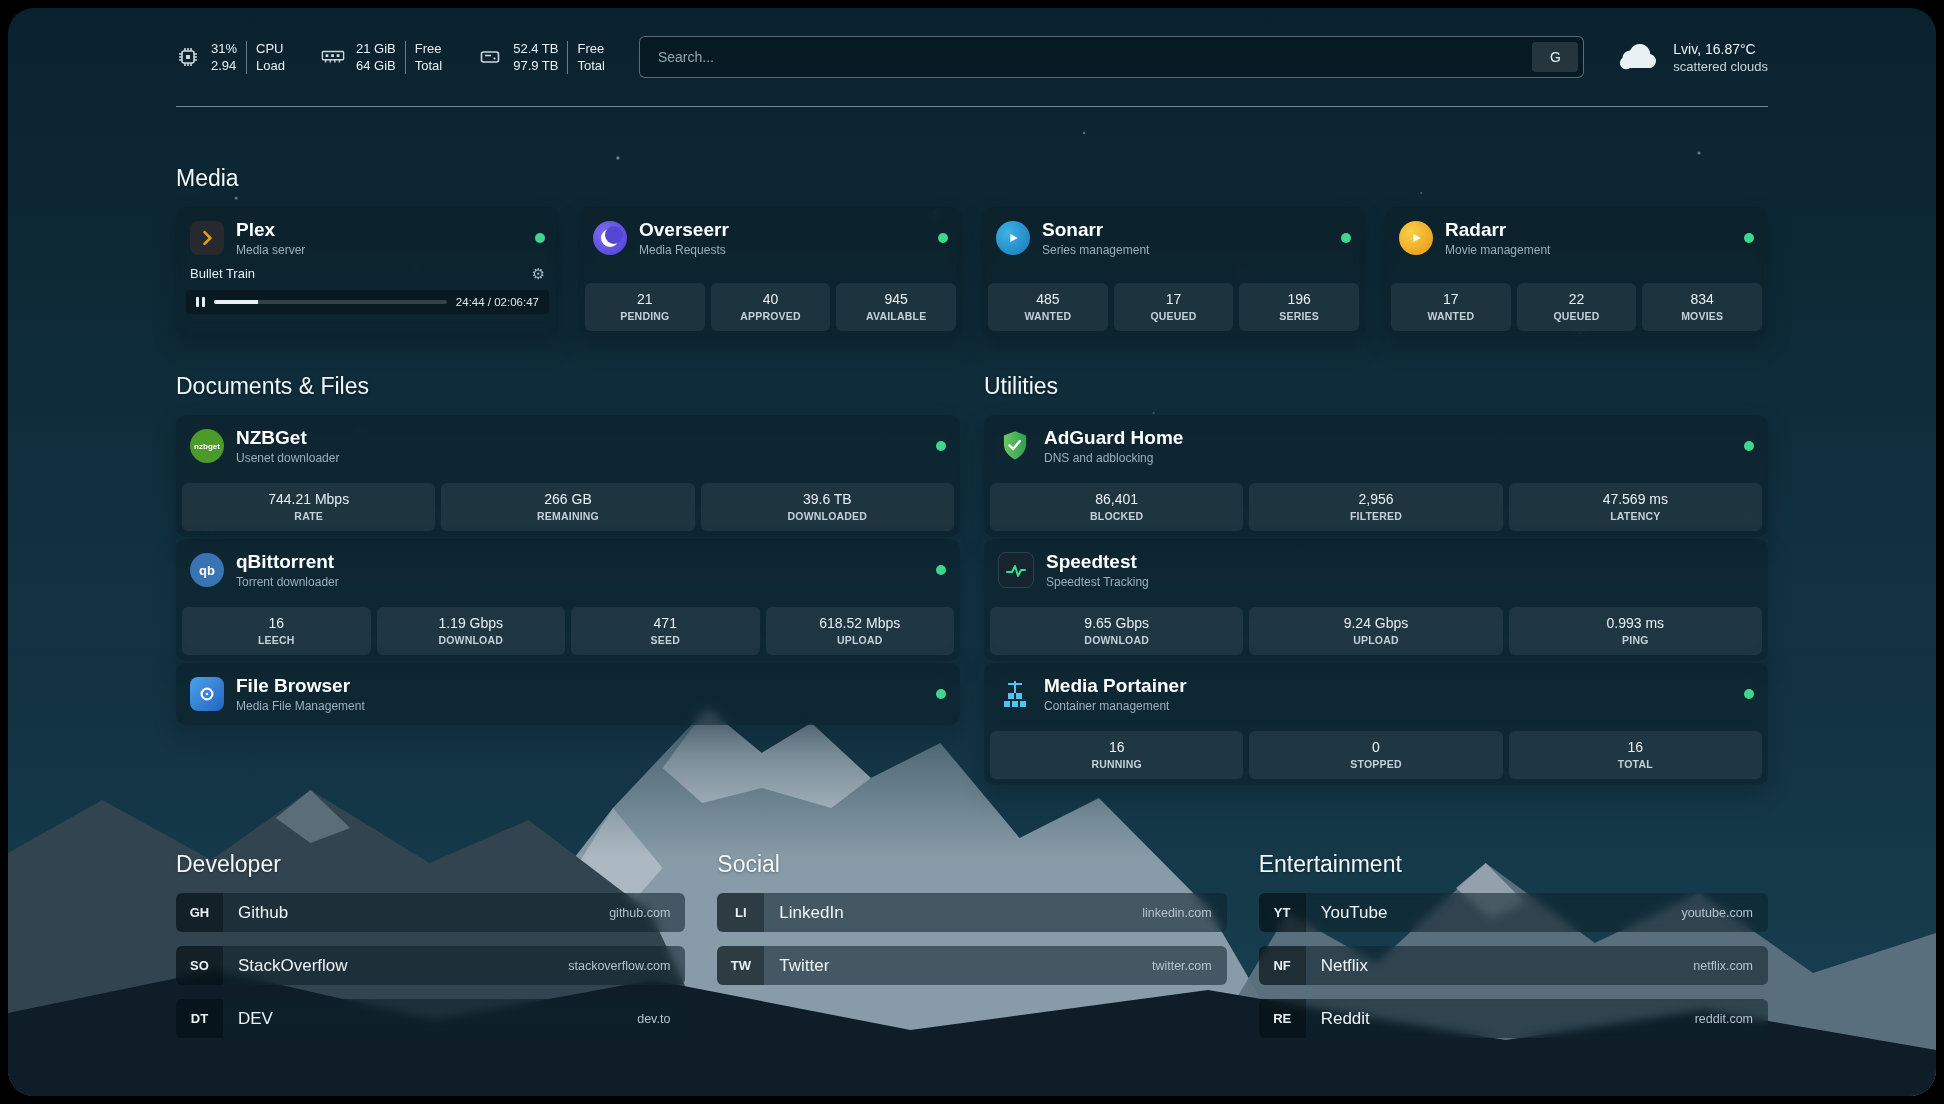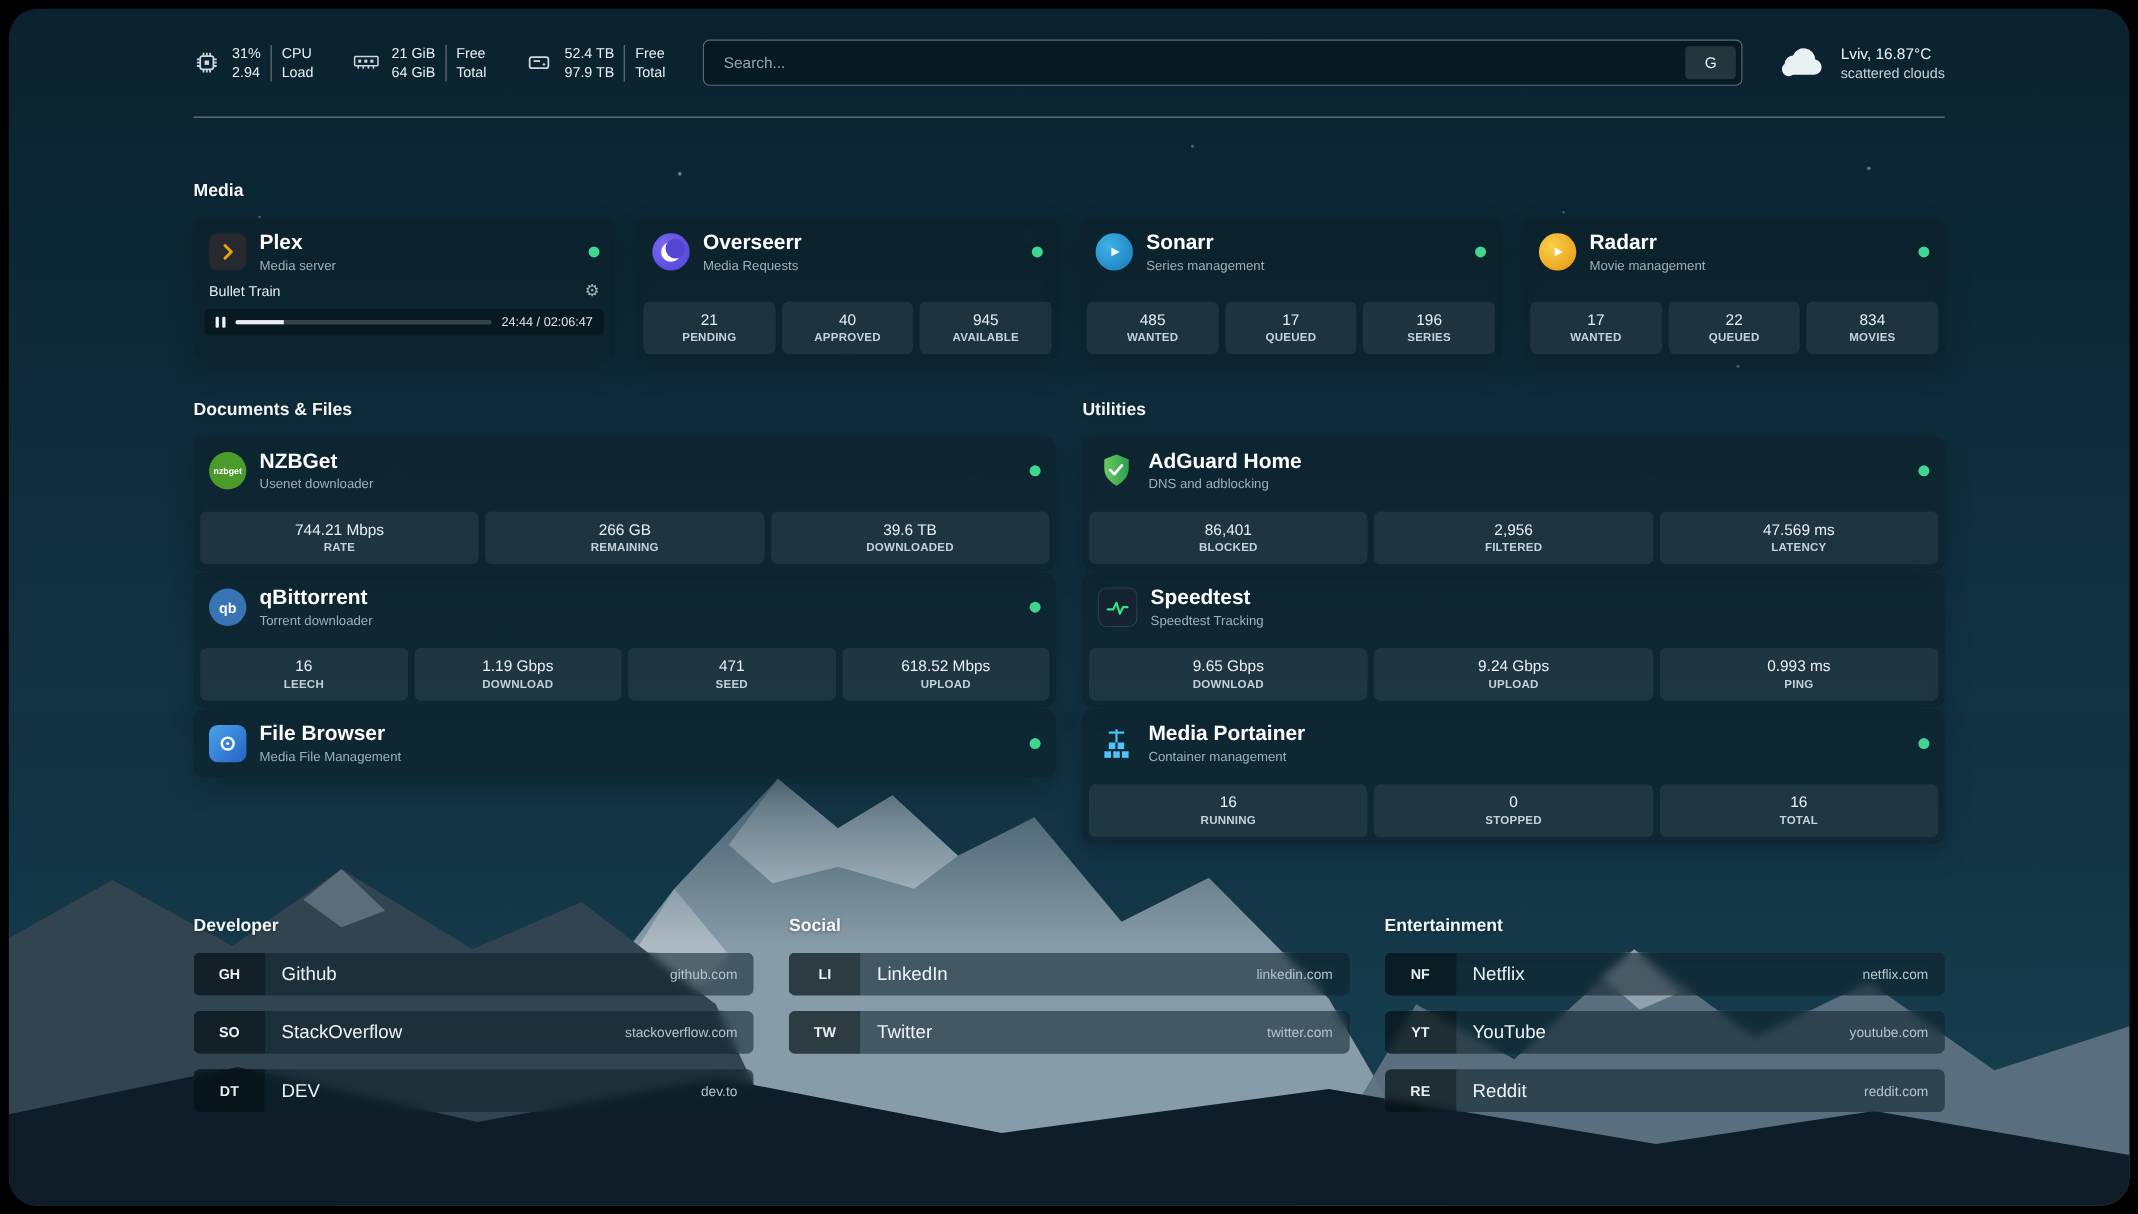--- a/index.html
+++ b/index.html
@@ -30,21 +30,21 @@
     color:#e8eef2;font-size:14px;cursor:pointer;flex:none;}
 
   .weather{display:flex;align-items:center;gap:13px;color:#eef3f6;flex:none;}
   .cloud-icon{width:42px;height:30px;flex:none;}
   .w-loc{font-size:14px;line-height:18px;}
   .w-cond{font-size:13px;color:#c7d4db;line-height:17px;}
 
   .divider{height:1px;background:rgba(203,219,228,.55);margin-top:28px;}
 
   
-  .section-title{font-size:16px;font-weight:700;color:#f3f7f9;margin:0 0 15px;
+  .section-title{font-size:23px;font-weight:400;color:#f3f7f9;margin:0 0 15px;
     text-shadow:0 1px 3px rgba(0,0,0,.35);}
   .media-section{margin-top:58px;}
   .media-grid{display:grid;grid-template-columns:repeat(4,1fr);gap:20px;}
 
   .card{background:rgba(12,32,42,.58);border-radius:10px;box-shadow:0 10px 24px rgba(0,0,0,.18);
     backdrop-filter:blur(5px);}
   .service{display:flex;flex-direction:column;cursor:pointer;}
   .media-grid .service{height:130px;}
   .card-head{display:flex;align-items:center;gap:12px;padding:12px 14px;}
   .svc-icon{width:34px;height:34px;flex:none;border-radius:50%;display:flex;align-items:center;
@@ -73,21 +73,21 @@
   .ptime{font-size:11.5px;color:#dfe7ec;white-space:nowrap;}
 
   .mid-grid{display:grid;grid-template-columns:1fr 1fr;gap:24px;margin-top:36px;align-items:start;}
   .col-cards{display:flex;flex-direction:column;gap:2px;}
 
   
   .bm-grid{display:grid;grid-template-columns:repeat(3,1fr);gap:32px;margin-top:66px;padding-bottom:40px;}
   .bm-rows{display:flex;flex-direction:column;gap:14px;}
   .bm-row{display:flex;align-items:center;height:39px;background:rgba(12,32,42,.55);border-radius:6px;
     overflow:hidden;backdrop-filter:blur(4px);cursor:pointer;}
-  .bm-abbr{width:65px;align-self:stretch;background:rgba(0,0,0,.32);display:flex;align-items:center;
+  .bm-abbr{width:47px;align-self:stretch;background:rgba(0,0,0,.32);display:flex;align-items:center;
     justify-content:center;color:#e9eff3;font-size:13px;font-weight:600;flex:none;}
   .bm-name{flex:1;margin-left:15px;font-size:17px;color:#eef3f6;white-space:nowrap;}
   .bm-domain{margin-right:15px;font-size:12.5px;color:#b4c3cc;white-space:nowrap;}
 
   
   .logo-text{color:#fff;font-weight:700;}
 </style>
 </head>
 <body>
 
@@ -577,30 +577,30 @@
             <span class="bm-name">Twitter</span>
             <span class="bm-domain">twitter.com</span>
           </div>
         </div>
       </section>
 
       <section>
         <h2 class="section-title">Entertainment</h2>
         <div class="bm-rows">
           <div class="bm-row">
+            <span class="bm-abbr">YT</span>
+            <span class="bm-name">YouTube</span>
+            <span class="bm-domain">youtube.com</span>
+          </div>
+          <div class="bm-row">
             <span class="bm-abbr">NF</span>
             <span class="bm-name">Netflix</span>
             <span class="bm-domain">netflix.com</span>
           </div>
           <div class="bm-row">
-            <span class="bm-abbr">YT</span>
-            <span class="bm-name">YouTube</span>
-            <span class="bm-domain">youtube.com</span>
-          </div>
-          <div class="bm-row">
             <span class="bm-abbr">RE</span>
             <span class="bm-name">Reddit</span>
             <span class="bm-domain">reddit.com</span>
           </div>
         </div>
       </section>
 
     </div>
   </div>
 </div>

